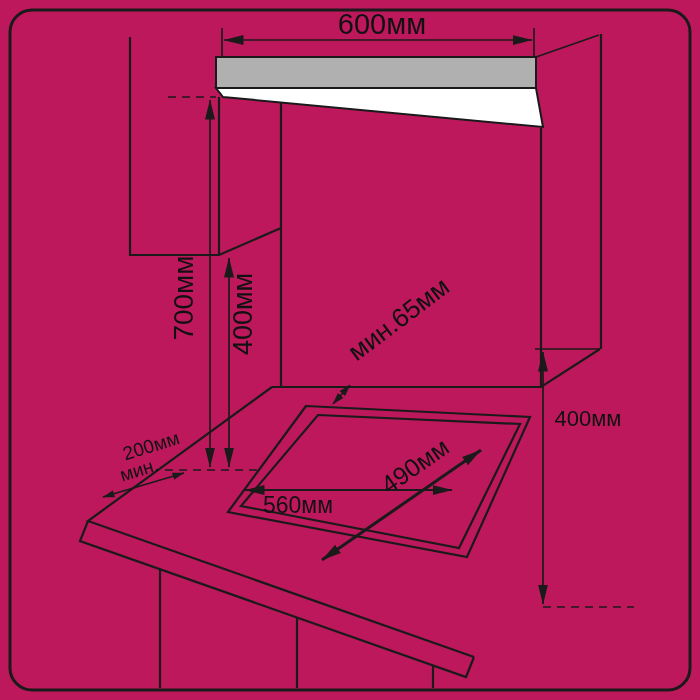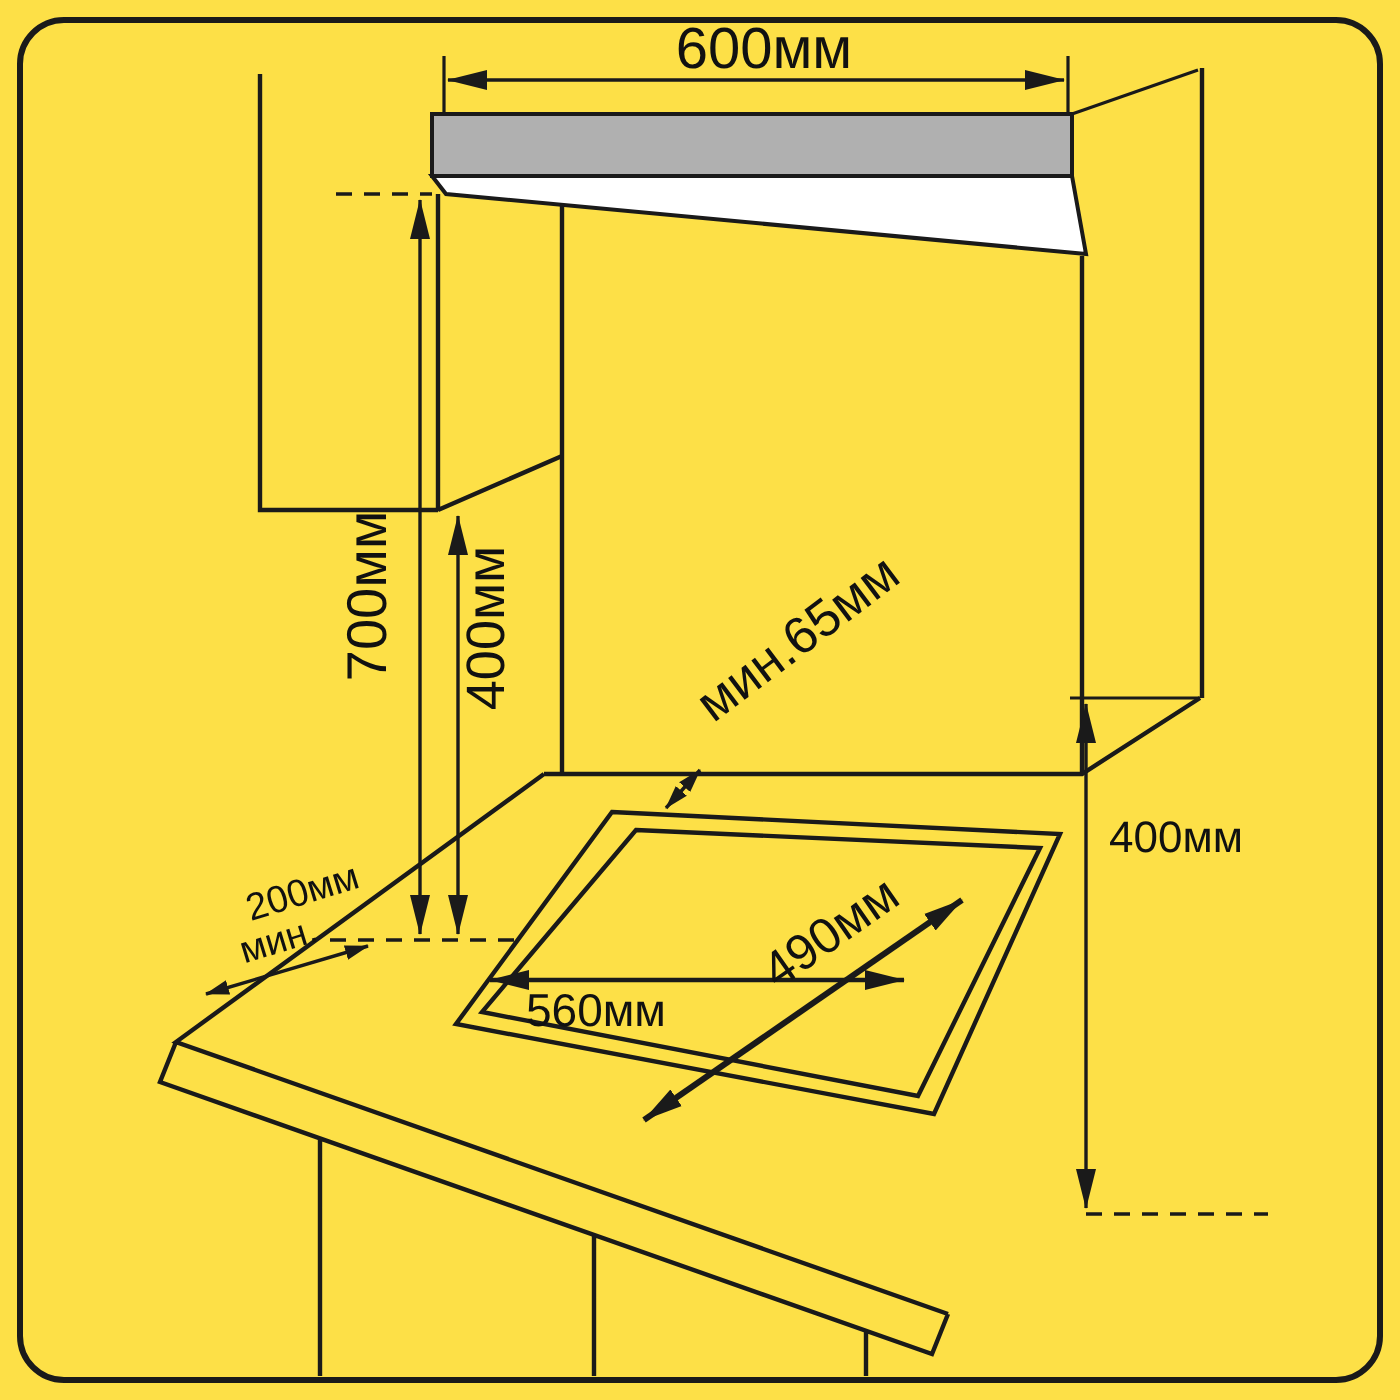--- a/index.html
+++ b/index.html
@@ -1,17 +1,17 @@
 <!DOCTYPE html>
 <html><head>
 <meta charset="utf-8">
 <style>
   html,body{margin:0;padding:0;background:#ffffff;}
   body{width:700px;height:700px;}
-  .stage{position:relative;width:700px;height:700px;background:#fde047;overflow:hidden;}
+  .stage{position:relative;width:700px;height:700px;background:#be185d;overflow:hidden;}
   svg{display:block;}
   .ln{stroke:#1a1a1a;fill:none;stroke-width:2.2;stroke-linejoin:miter;}
   .thin{stroke:#1a1a1a;fill:none;stroke-width:1.6;}
   .dim{stroke:#1a1a1a;fill:none;stroke-width:1.7;}
   .thick{stroke:#1a1a1a;fill:none;stroke-width:3;}
   .dash{stroke:#1a1a1a;fill:none;stroke-width:1.7;stroke-dasharray:8 6;}
   text{font-family:"Liberation Sans","DejaVu Sans",sans-serif;fill:#111;}
 </style>
 </head>
 <body>

